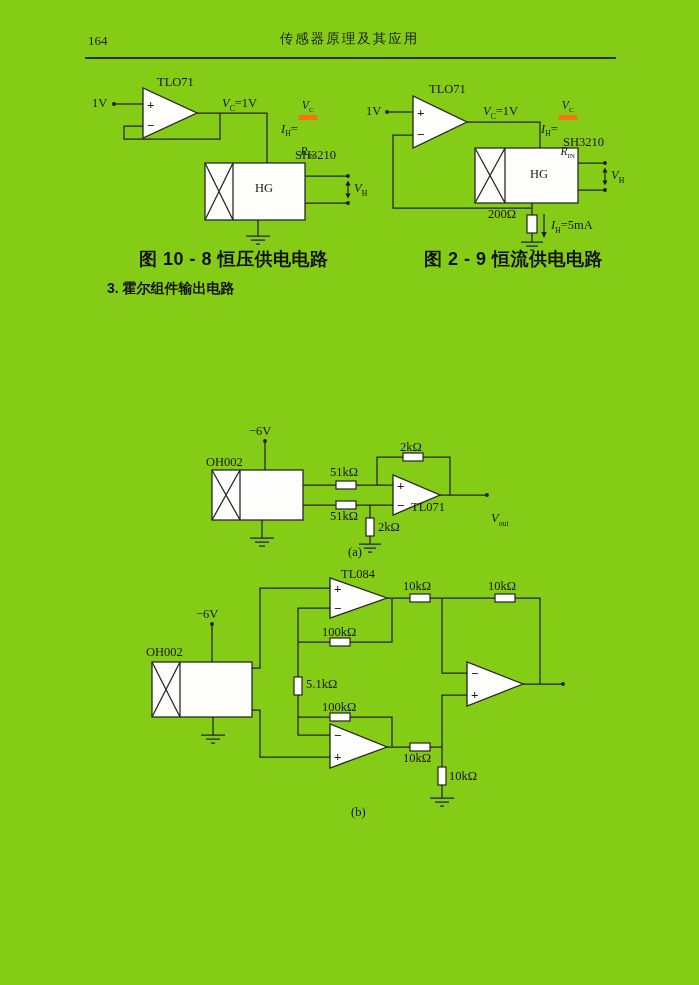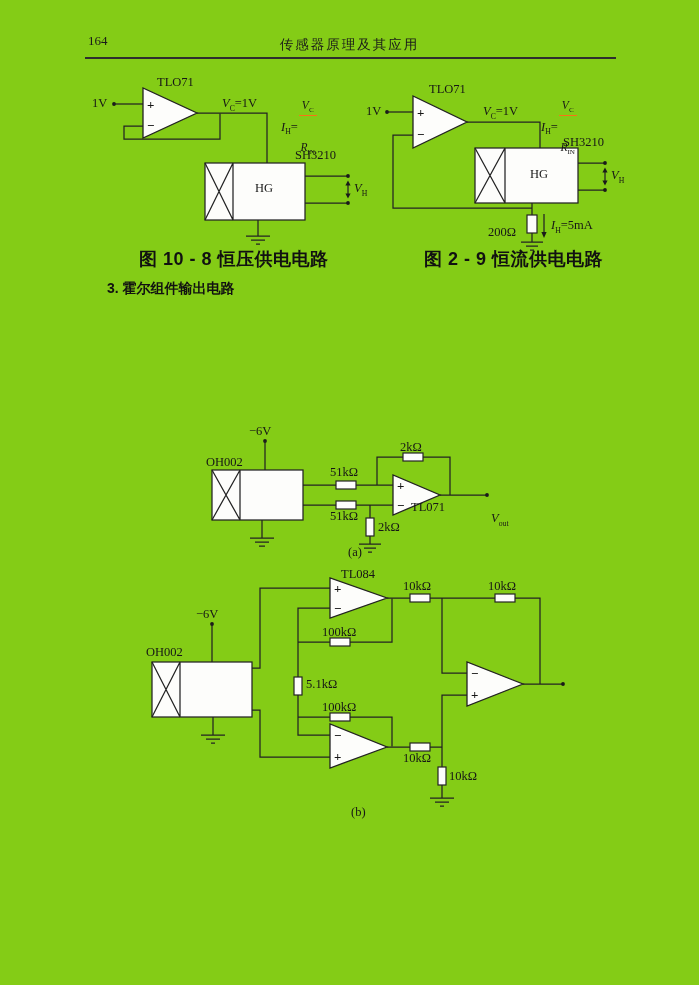--- a/index.html
+++ b/index.html
@@ -4,30 +4,30 @@
 <style>
   html,body{margin:0;padding:0;background:#ffffff;}
   .page{position:relative;width:699px;height:985px;background:#84cc16;
         font-family:"Liberation Serif",serif;color:#1a1a1a;overflow:hidden;}
   .lbl{position:absolute;line-height:1;font-size:12.5px;white-space:nowrap;color:#161616;
        font-family:"Liberation Serif",serif;}
   .lbl i{font-style:italic;}
   .lbl sub{font-size:0.62em;}
   .sign{font-size:13px;font-weight:bold;}
   .fr{display:inline-block;text-align:center;vertical-align:middle;font-size:11.5px;line-height:1.15;margin-left:1px;}
-  .fn{display:block;border-bottom:1px solid #f97316;padding:0 3px 1px;}
+  .fn{display:block;border-bottom:5px solid #f97316;padding:0 3px 1px;}
   .fd{display:block;padding-top:1px;margin-top:24px;}
   .caption{position:absolute;font-family:"Liberation Sans",sans-serif;font-weight:bold;
            font-size:18px;letter-spacing:0.5px;line-height:1;color:#111;}
   .heading{position:absolute;left:107px;top:281px;font-family:"Liberation Sans",sans-serif;
            font-weight:bold;font-size:14px;line-height:1;color:#111;}
   .bodytext{position:absolute;left:85px;top:298px;width:532px;font-size:14px;line-height:21.7px;
             text-align:justify;text-indent:2em;color:#161616;}
   .pagenum{position:absolute;left:88px;top:34px;font-size:13px;line-height:1;}
-  .booktitle{position:absolute;left:0;right:0;top:38px;text-align:center;font-size:13.5px;
+  .booktitle{position:absolute;left:0;right:0;top:32px;text-align:center;font-size:13.5px;
              letter-spacing:2px;line-height:1;}
   .rule{position:absolute;left:85px;top:57px;width:531px;height:2px;background:#2e2e2e;}
   svg.art{position:absolute;left:0;top:0;}
   svg .w{stroke:#232323;stroke-width:1.25;fill:none;}
   svg .box{stroke:#232323;stroke-width:1.25;fill:#fdfdfb;}
   svg .res{stroke:#232323;stroke-width:1.2;fill:#fdfdfb;}
   svg .tri{stroke:#232323;stroke-width:1.3;fill:#fdfdfb;}
   svg .dot{fill:#1a1a1a;stroke:none;}
   svg .ah{fill:#1a1a1a;stroke:none;}
 </style>
@@ -151,21 +151,21 @@
 
   <span class="lbl" style="left:366px;top:105px">1V</span>
   <span class="lbl" style="left:429px;top:83px">TLO71</span>
   <span class="lbl sign" style="left:417px;top:106px">+</span>
   <span class="lbl sign" style="left:417px;top:128px">−</span>
   <span class="lbl" style="left:483px;top:105px"><i>V</i><sub>C</sub>=1V</span>
   <span class="lbl" style="left:541px;top:99px"><i>I</i><sub>H</sub>=<span class="fr"><span class="fn"><i>V</i><sub>C</sub></span><span class="fd"><i>R</i><sub>IN</sub></span></span></span>
   <span class="lbl" style="left:563px;top:136px">SH3210</span>
   <span class="lbl" style="left:530px;top:168px">HG</span>
   <span class="lbl" style="left:611px;top:169px"><i>V</i><sub>H</sub></span>
-  <span class="lbl" style="left:488px;top:226px">200Ω</span>
+  <span class="lbl" style="left:488px;top:208px">200Ω</span>
   <span class="lbl" style="left:551px;top:219px"><i>I</i><sub>H</sub>=5mA</span>
   <div class="caption" style="left:424px;top:250px">图 2 - 9  恒流供电电路</div>
 
   <div class="heading">3. 霍尔组件输出电路</div>
 
   <span class="lbl" style="left:249px;top:425px">−6V</span>
   <span class="lbl" style="left:206px;top:456px">OH002</span>
   <span class="lbl" style="left:330px;top:466px">51kΩ</span>
   <span class="lbl" style="left:330px;top:510px">51kΩ</span>
   <span class="lbl" style="left:400px;top:441px">2kΩ</span>

